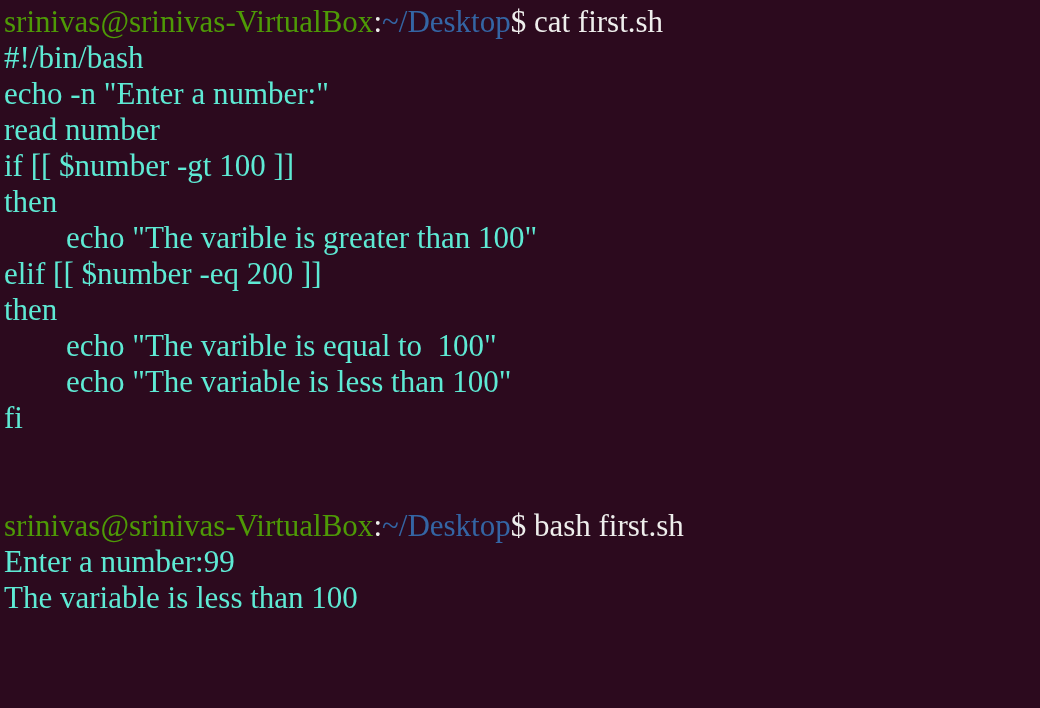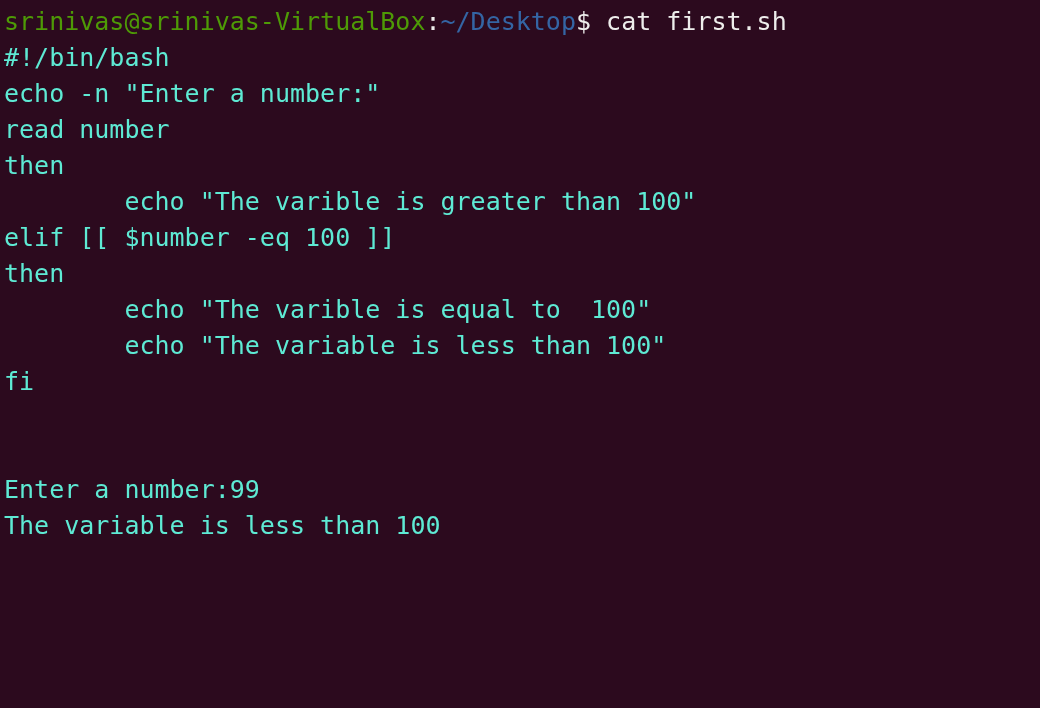--- a/index.html
+++ b/index.html
@@ -23,45 +23,48 @@
   #screen {
     position: absolute;
     left: 4px;
     top: 4px;
     width: 1032px;
   }
   .line {
     height: 36px;
     white-space: pre;
     letter-spacing: 0px;
-    font-size: 25px;
+    font-size: 31px;
     line-height: 36px;
+    font-family: Liberation Serif, serif;
   }
   .blank {
     height: 36px;
   }
   .c-green  { color: #4e9a06; }
   .c-blue   { color: #3465a4; }
   .c-white  { color: #eeeeec; }
   .c-out    { color: #5eead4; }
 </style>
 </head>
 <body>
 
 <div id="terminal">
   <div id="screen">
       <div class="line"><span class="c-green">srinivas@srinivas-VirtualBox</span><span class="c-white">:</span><span class="c-blue">~/Desktop</span><span class="c-white">$</span><span class="c-white"> cat first.sh</span></div>
       <div class="line"><span class="c-out">#!/bin/bash</span></div>
       <div class="line"><span class="c-out">echo -n "Enter a number:"</span></div>
       <div class="line"><span class="c-out">read number</span></div>
+      <div class="line"><span class="c-out">if [[ $number -gt 100 ]]</span></div>
       <div class="line"><span class="c-out">then</span></div>
       <div class="line"><span class="c-out">        echo "The varible is greater than 100"</span></div>
-      <div class="line"><span class="c-out">elif [[ $number -eq 100 ]]</span></div>
+      <div class="line"><span class="c-out">elif [[ $number -eq 200 ]]</span></div>
       <div class="line"><span class="c-out">then</span></div>
       <div class="line"><span class="c-out">        echo "The varible is equal to  100"</span></div>
       <div class="line"><span class="c-out">        echo "The variable is less than 100"</span></div>
       <div class="line"><span class="c-out">fi</span></div>
       <div class="line blank"><span class="c-out"></span></div>
       <div class="line blank"><span class="c-out"></span></div>
+      <div class="line"><span class="c-green">srinivas@srinivas-VirtualBox</span><span class="c-white">:</span><span class="c-blue">~/Desktop</span><span class="c-white">$</span><span class="c-white"> bash first.sh</span></div>
       <div class="line"><span class="c-out">Enter a number:99</span></div>
       <div class="line"><span class="c-out">The variable is less than 100</span></div>
     </div>
 </div>
 
 </body></html>

